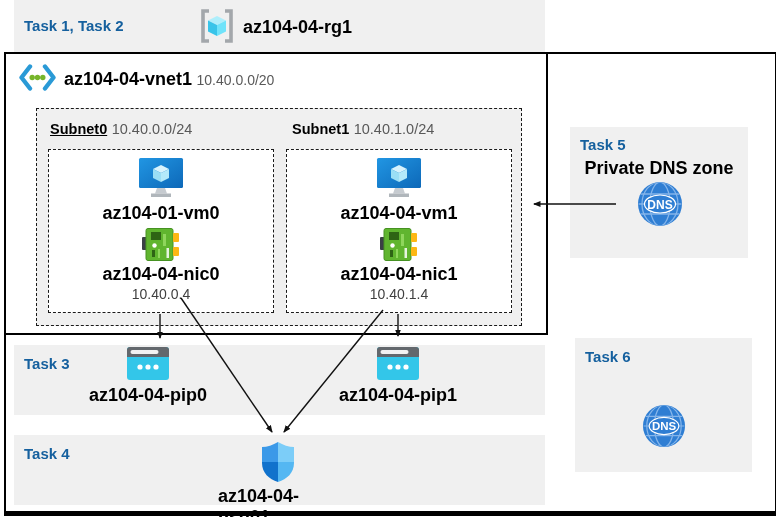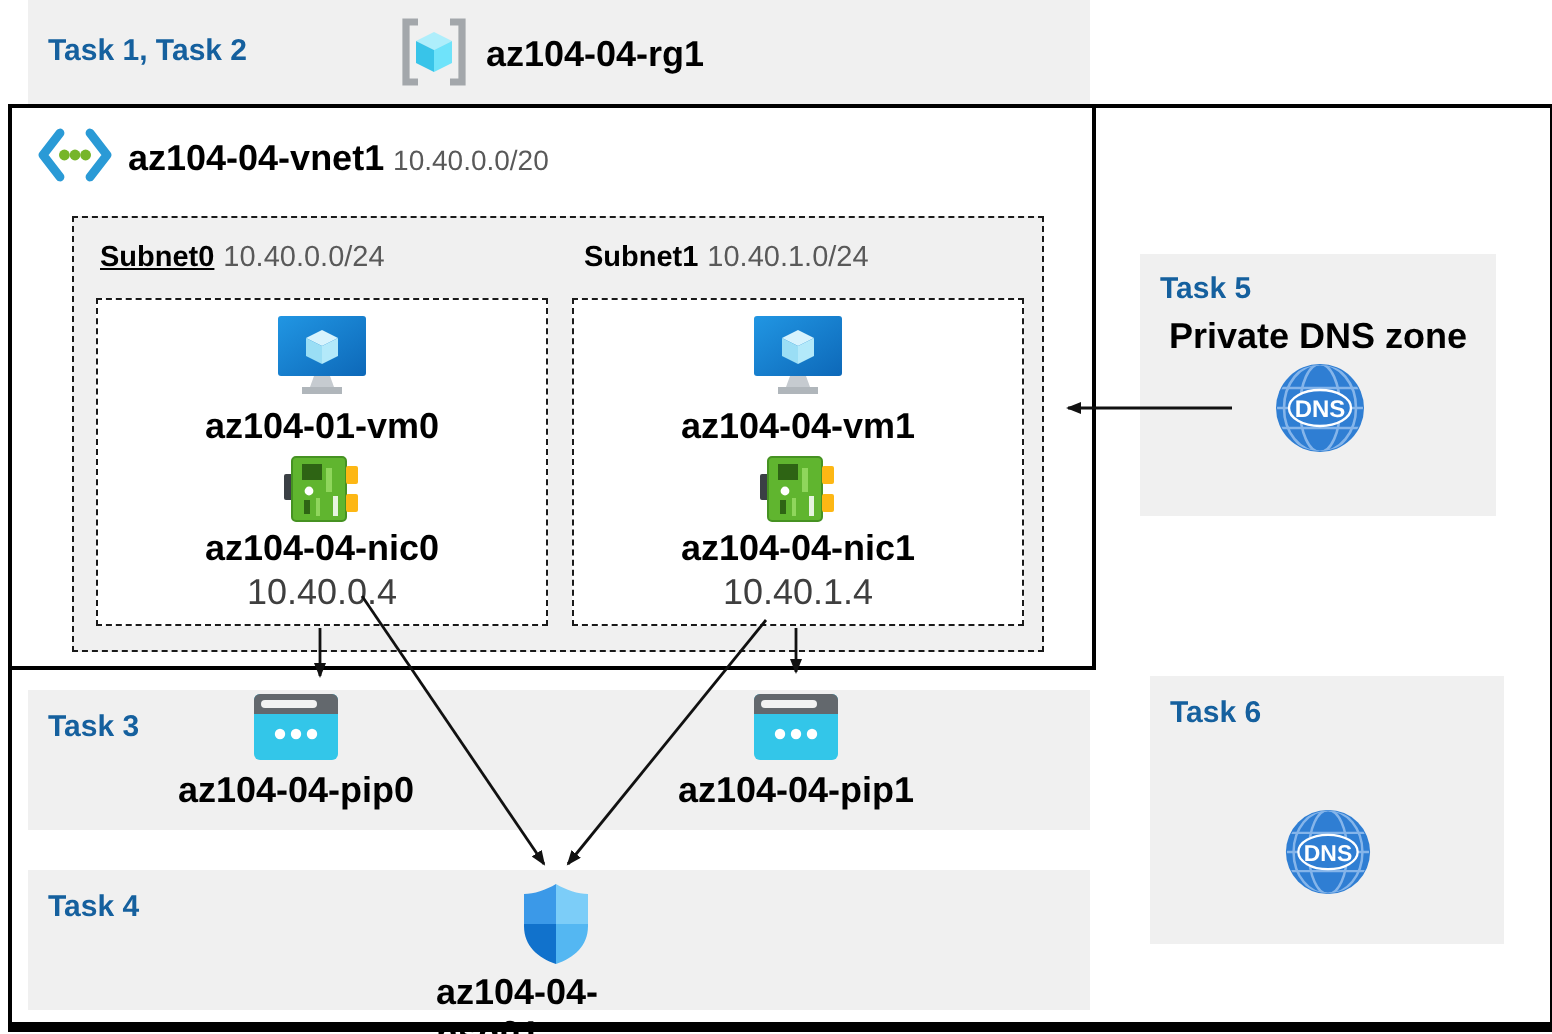--- a/index.html
+++ b/index.html
@@ -3,21 +3,21 @@
 <meta charset="utf-8">
 <style>
   html,body{margin:0;padding:0;background:#fff;}
   #canvas{position:relative;width:776px;height:517px;background:#fff;overflow:hidden;
           font-family:"Liberation Sans",sans-serif;color:#000;}
   .abs{position:absolute;}
   .band{background:#f0f0f0;}
   .task-label{font-size:15px;font-weight:700;color:#15609e;}
   .name-bold{font-size:18px;font-weight:700;color:#000;}
   .cidr{font-size:14px;font-weight:400;color:#595959;}
-  .ip{font-size:18px;font-weight:400;color:#3f3f3f;}
+  .ip{font-size:14px;font-weight:400;color:#3f3f3f;}
   #outer-box{left:4px;top:52px;width:769px;height:457px;border:2px solid #000;border-bottom-width:5px;background:#fff;}
   #vnet-box{left:4px;top:52px;width:540px;height:279px;border:2px solid #000;background:#fff;}
   #subnet-group{left:36px;top:108px;width:486px;height:218px;border:1.5px dashed #1a1a1a;background:#f0f0f0;box-sizing:border-box;}
   .inner-box{top:149px;width:226px;height:164px;border:1.5px dashed #1a1a1a;background:#fff;box-sizing:border-box;}
   .stack{position:absolute;inset:0;display:flex;flex-direction:column;align-items:center;padding-top:7px;}
   .stack .lbl{margin-top:5px;}
   .pip-stack{display:flex;flex-direction:column;align-items:center;}
   svg{display:block;}
   .subnet-title{white-space:nowrap;}
   #arrows{position:absolute;left:0;top:0;pointer-events:none;}

